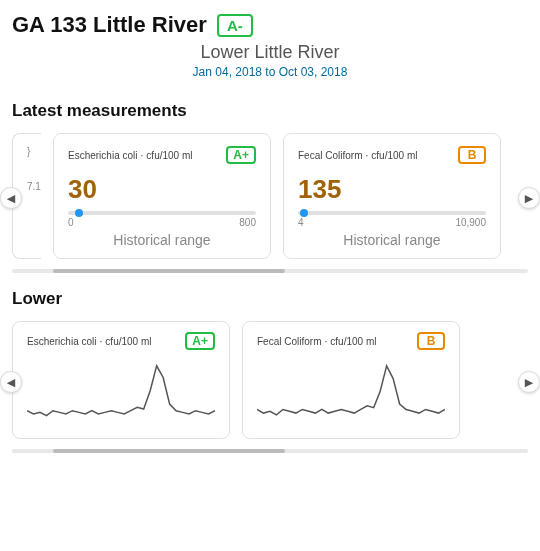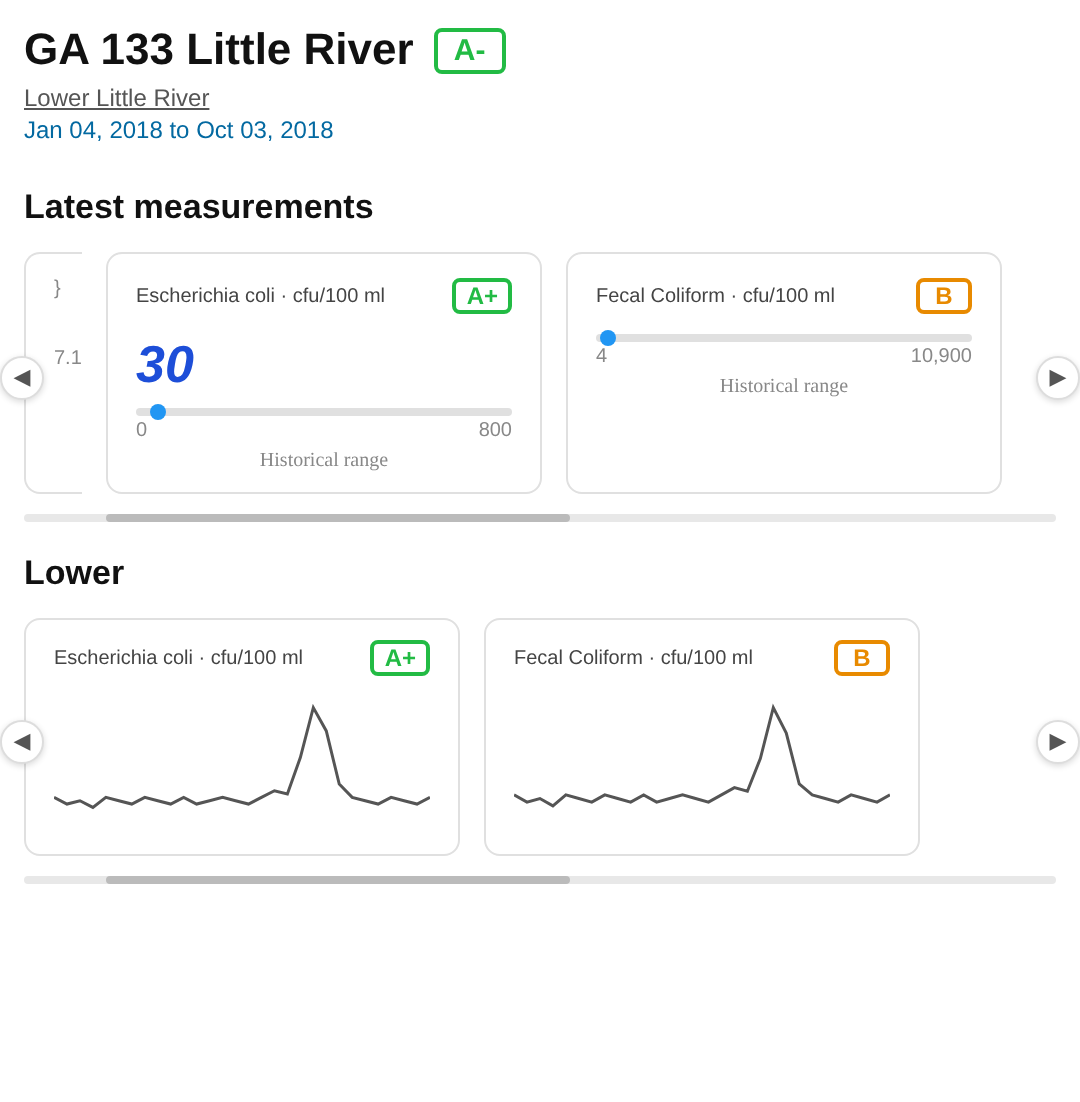--- a/index.html
+++ b/index.html
@@ -7,20 +7,21 @@
       font-family: -apple-system, BlinkMacSystemFont, 'Segoe UI', Helvetica, Arial, sans-serif;
       background: #fff;
       width: 540px;
       min-height: 551px;
       overflow-x: hidden;
       color: #222;
     }
 
     .header {
       padding: 12px 12px 4px 12px;
+      text-align: center;
     }
     .title-row {
       display: flex;
       align-items: center;
       gap: 10px;
       margin-bottom: 4px;
     }
     .page-title {
       font-size: 22px;
       font-weight: 700;
@@ -32,24 +33,23 @@
       justify-content: center;
       border: 2px solid #22bb44;
       color: #22bb44;
       font-weight: 700;
       font-size: 15px;
       border-radius: 4px;
       padding: 1px 6px;
       min-width: 36px;
     }
     .subtitle {
-      font-size: 12px;
+      font-size: 18px;
       color: #555;
       margin-bottom: 2px;
-      text-decoration: underline;
     }
     .date-range {
       font-size: 12px;
       color: #0369a1;
       margin-bottom: 8px;
     }
 
     .section-title {
       font-size: 17px;
       font-weight: 600;
@@ -124,23 +124,22 @@
       border-radius: 4px;
       padding: 0px 5px;
       min-width: 28px;
     }
     .grade-green { border-color: #22bb44; color: #22bb44; }
     .grade-orange { border-color: #e88a00; color: #e88a00; }
 
     .card-value {
       font-size: 26px;
       font-weight: 600;
-      color: #1d4ed8;
+      color: #a16207;
       margin-bottom: 6px;
-      font-style: italic;
     }
 
     
     .range-bar-container {
       margin-bottom: 4px;
     }
     .range-bar-track {
       height: 4px;
       background: #e0e0e0;
       border-radius: 2px;
@@ -155,24 +154,23 @@
       top: -2px;
     }
     .range-labels {
       display: flex;
       justify-content: space-between;
       font-size: 10px;
       color: #888;
     }
     .hist-label {
       text-align: center;
-      font-size: 10px;
+      font-size: 14px;
       color: #888;
       margin-top: 2px;
-      font-family: Liberation Serif, serif;
     }
 
     
     .scrollbar-indicator {
       display: flex;
       align-items: center;
       justify-content: center;
       padding: 2px 12px 6px 12px;
     }
     .scrollbar-track {
@@ -247,20 +245,21 @@
         <span>800</span>
       </div>
     </div>
     <div class="hist-label">Historical range</div>
   </div>
         <div class="meas-card">
     <div class="card-header">
       <span class="card-label">Fecal Coliform · cfu/100 ml</span>
       <span class="card-grade grade-orange">B</span>
     </div>
+    <div class="card-value">135</div>
     <div class="range-bar-container">
       <div class="range-bar-track">
         <div class="range-bar-dot" style="left:1.1%;background:#2196F3;"></div>
       </div>
       <div class="range-labels">
         <span>4</span>
         <span>10,900</span>
       </div>
     </div>
     <div class="hist-label">Historical range</div>

